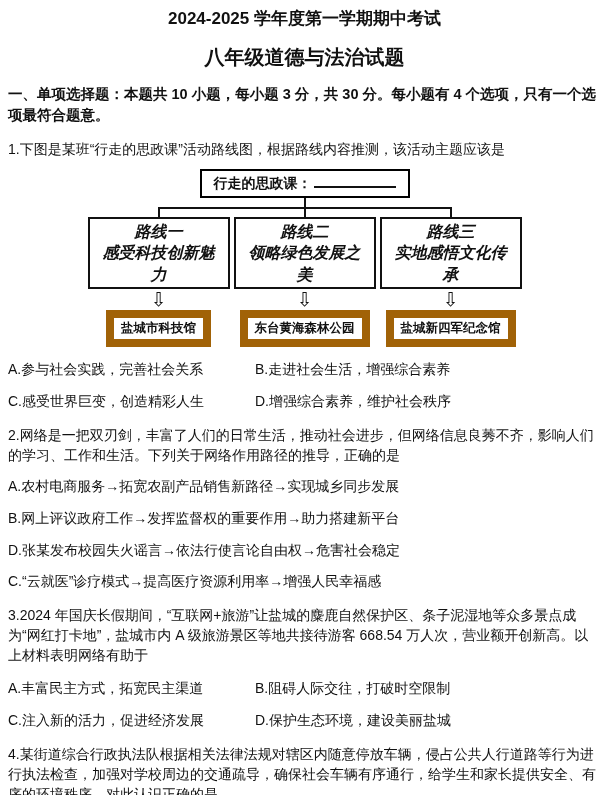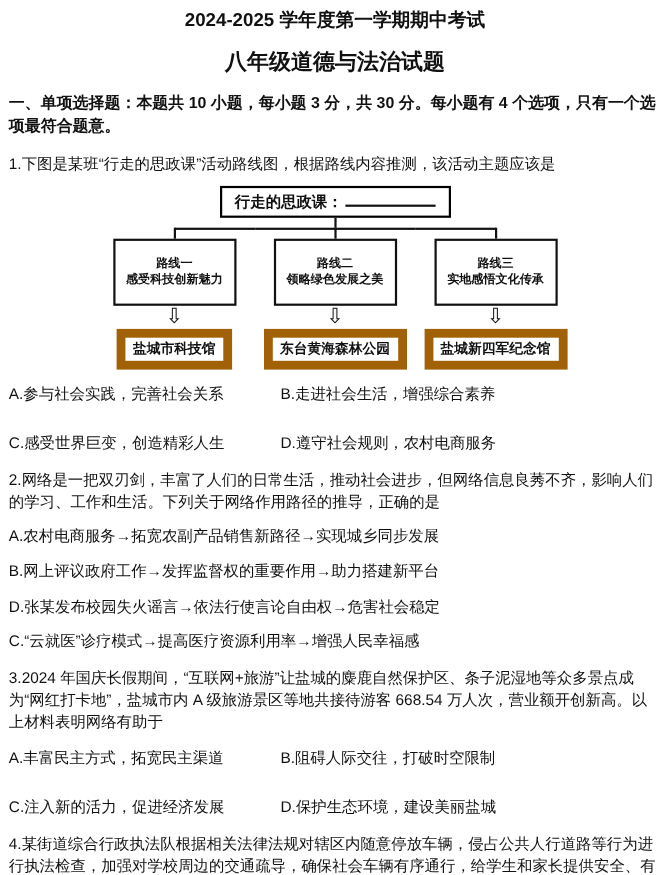--- a/index.html
+++ b/index.html
@@ -15,43 +15,43 @@
     text-align:center;font-size:20px;font-weight:bold;margin:14px 0 0 0;line-height:1.3;
   }
   .section-heading{
     font-size:14.5px;font-weight:bold;line-height:1.45;margin:14px 0 0 0;
   }
   .stem{
     font-size:14px;line-height:1.45;margin:13px 0 0 0;font-weight:normal;
   }
   
   .opts-grid{
-    display:grid;grid-template-columns:247px auto;row-gap:25px;
+    display:grid;grid-template-columns:247px auto;row-gap:13px;
     margin:13px 0 0 0;font-size:14px;line-height:1.4;
   }
   .opts-list{margin:12px 0 0 0;font-size:14px;line-height:1.4;}
   .opts-list .opt{margin:0 0 12px 0;}
   
   .flowchart{width:440px;margin:10px auto 0 auto;}
   .fc-title-box{
     width:fit-content;margin:0 auto;border:2px solid #000000;padding:3px 12px;
     font-size:14px;font-weight:bold;line-height:1.3;
   }
   .fc-blank{display:inline-block;width:82px;height:12px;border-bottom:2px solid #111;margin-left:2px;}
   .fc-stem{width:2px;height:9px;background:#111;margin:0 auto;}
   .fc-row{display:flex;justify-content:center;}
   .fc-col{width:146px;display:flex;flex-direction:column;align-items:center;}
   .fc-conn{position:relative;height:10px;width:100%;}
   .fc-conn::before{content:'';position:absolute;top:0;left:0;right:0;height:2px;background:#111;}
   .fc-col.first .fc-conn::before{left:50%;}
   .fc-col.last  .fc-conn::before{right:50%;}
   .fc-conn::after{content:'';position:absolute;top:0;left:calc(50% - 1px);width:2px;height:10px;background:#111;}
   .route-box{
-    border:2px solid #111;text-align:center;font-weight:bold;font-size:11px;
-    line-height:1.35;padding:14px 6px;margin:0 2px;min-width:112px;box-sizing:border-box;
+    border:2px solid #111;text-align:center;font-weight:bold;font-size:16px;
+    line-height:1.35;padding:2px 6px;margin:0 2px;min-width:112px;box-sizing:border-box;font-style:italic;
   }
   .down-arrow{font-size:19px;line-height:1;margin:1px 0;color:#111;}
   .dest-box{
     border:8px solid #a16207;text-align:center;font-weight:bold;font-size:12.5px;
     line-height:1.3;padding:2px 7px;width:fit-content;
   }
 </style>
 </head>
 <body>
 
@@ -102,21 +102,21 @@
           <div class="dest-box">盐城新四军纪念馆</div>
         </div>
 
       </div>
     </div>
 
     <div class="opts-grid">
       <div class="opt">A.参与社会实践，完善社会关系</div>
       <div class="opt">B.走进社会生活，增强综合素养</div>
       <div class="opt">C.感受世界巨变，创造精彩人生</div>
-      <div class="opt">D.遵守社会规则，农村电商服务</div>
+      <div class="opt">D.增强综合素养，维护社会秩序</div>
     </div>
   </div>
 
   <div>
     <div class="stem">2.网络是一把双刃剑，丰富了人们的日常生活，推动社会进步，但网络信息良莠不齐，影响人们的学习、工作和生活。下列关于网络作用路径的推导，正确的是</div>
     <div class="opts-list">
       <div class="opt">A.农村电商服务→拓宽农副产品销售新路径→实现城乡同步发展</div>
       <div class="opt">B.网上评议政府工作→发挥监督权的重要作用→助力搭建新平台</div>
       <div class="opt">D.张某发布校园失火谣言→依法行使言论自由权→危害社会稳定</div>
       <div class="opt">C.“云就医”诊疗模式→提高医疗资源利用率→增强人民幸福感</div>

